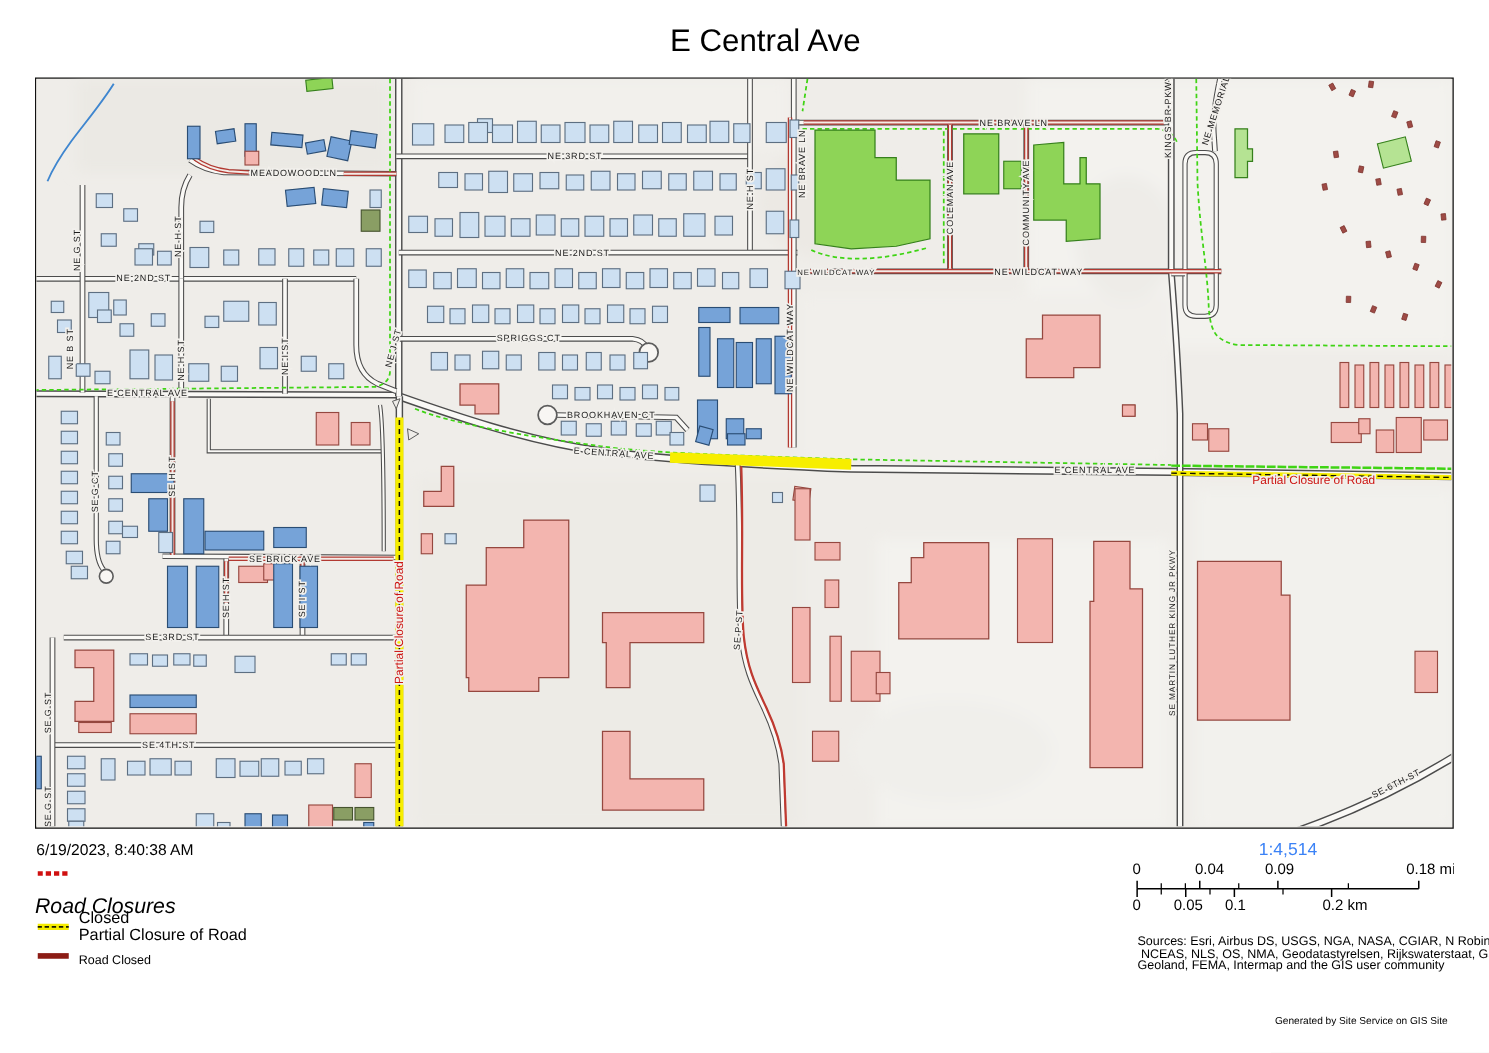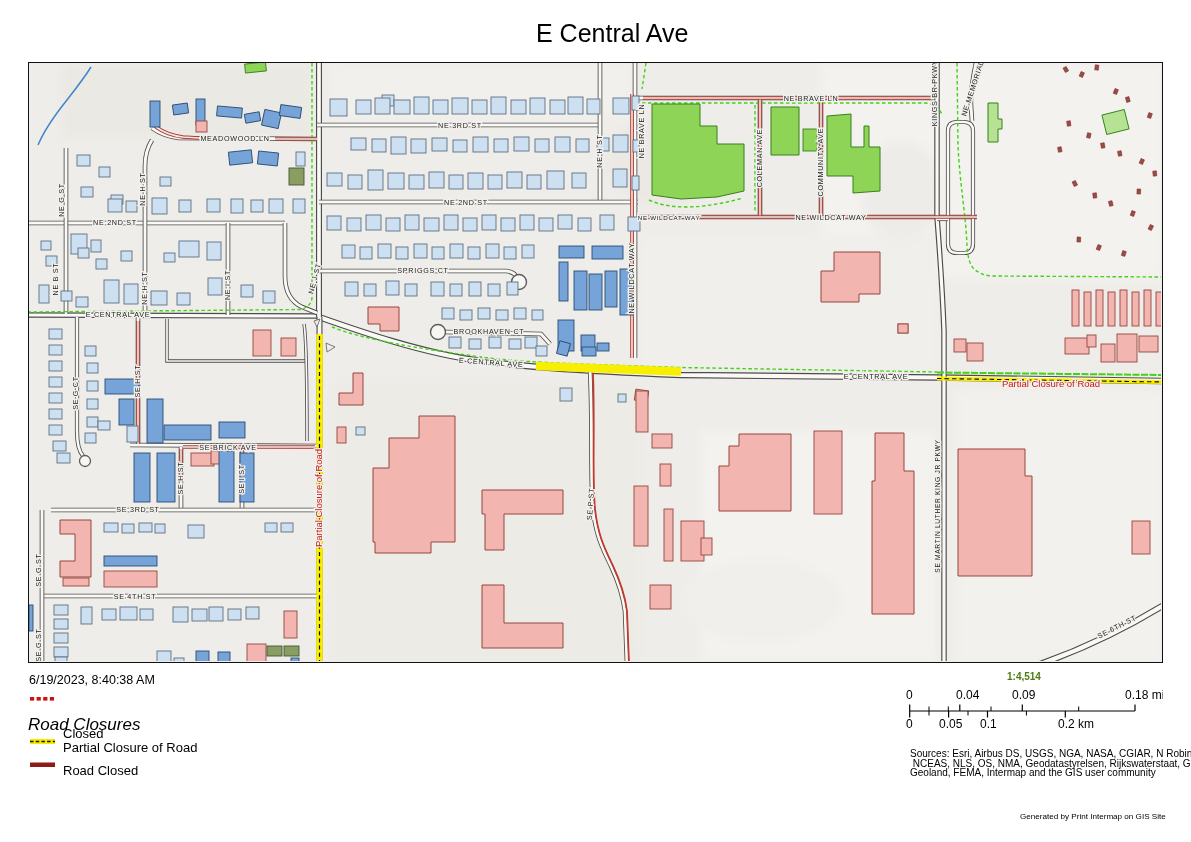--- a/index.html
+++ b/index.html
@@ -716,23 +716,23 @@
     <rect x="0" y="1" width="25" height="5" fill="#f5ec00"></rect>
     <line x1="0" y1="3.5" x2="25" y2="3.5" stroke="#1a1a00" stroke-width="1.3" stroke-dasharray="3.5,2.2"></line>
   </svg>
 
 <div class="abs" style="left:63px;top:740px;font-size:13px;color:#000;">Partial Closure of Road</div>
 
 <svg class="abs" style="left:30px;top:761px" width="28" height="8">
     <rect x="0" y="1.5" width="25" height="4.5" fill="#8c1c15"></rect>
   </svg>
 
-<div class="abs" style="left:63px;top:763px;font-size:13px;color:#000;">Road Closed</div>
-
-<div class="abs" style="left:1007px;top:671px;font-size:10px;color:#4d7c0f;font-weight:bold;">1:4,514</div>
+<div class="abs" style="left:63px;top:763px;font-size:10px;color:#000;">Road Closed</div>
+
+<div class="abs" style="left:1007px;top:671px;font-size:14px;color:#3b82f6;">1:4,514</div>
 
 <svg class="abs" style="left:900px;top:688px" width="263" height="42">
 <g font-family="Liberation Sans, sans-serif" font-size="12" fill="#000">
 <text x="6" y="11">0</text>
       <text x="56" y="11">0.04</text>
       <text x="112" y="11">0.09</text>
       <text x="225" y="11">0.18 mi</text>
 <line x1="9.7" y1="23" x2="235" y2="23" stroke="#000" stroke-width="1.2"></line>
 <line x1="9.7" y1="16.5" x2="9.7" y2="23" stroke="#000" stroke-width="1.2"></line>
 <line x1="29" y1="18.5" x2="29" y2="23" stroke="#000" stroke-width="1"></line>
@@ -751,13 +751,13 @@
 <line x1="165.3" y1="23" x2="165.3" y2="29.5" stroke="#000" stroke-width="1.2"></line>
 <text x="6" y="40">0</text>
       <text x="39" y="40">0.05</text>
       <text x="80" y="40">0.1</text>
       <text x="158" y="40">0.2 km</text>
 </g>
 </svg>
 
 <div class="abs" style="left:910px;top:749px;font-size:10px;line-height:9.5px;color:#000;white-space:nowrap;">Sources: Esri, Airbus DS, USGS, NGA, NASA, CGIAR, N Robinson,<br>&nbsp;NCEAS, NLS, OS, NMA, Geodatastyrelsen, Rijkswaterstaat, GSA,<br>Geoland, FEMA, Intermap and the GIS user community</div>
 
-<div class="abs" style="left:1020px;top:812px;font-size:8.1px;color:#000;">Generated by Print Intermap on GIS Site</div>
+<div class="abs" style="left:1020px;top:812px;font-size:8.1px;color:#000;">Generated by Site Service on GIS Site</div>
 
 </body></html>

